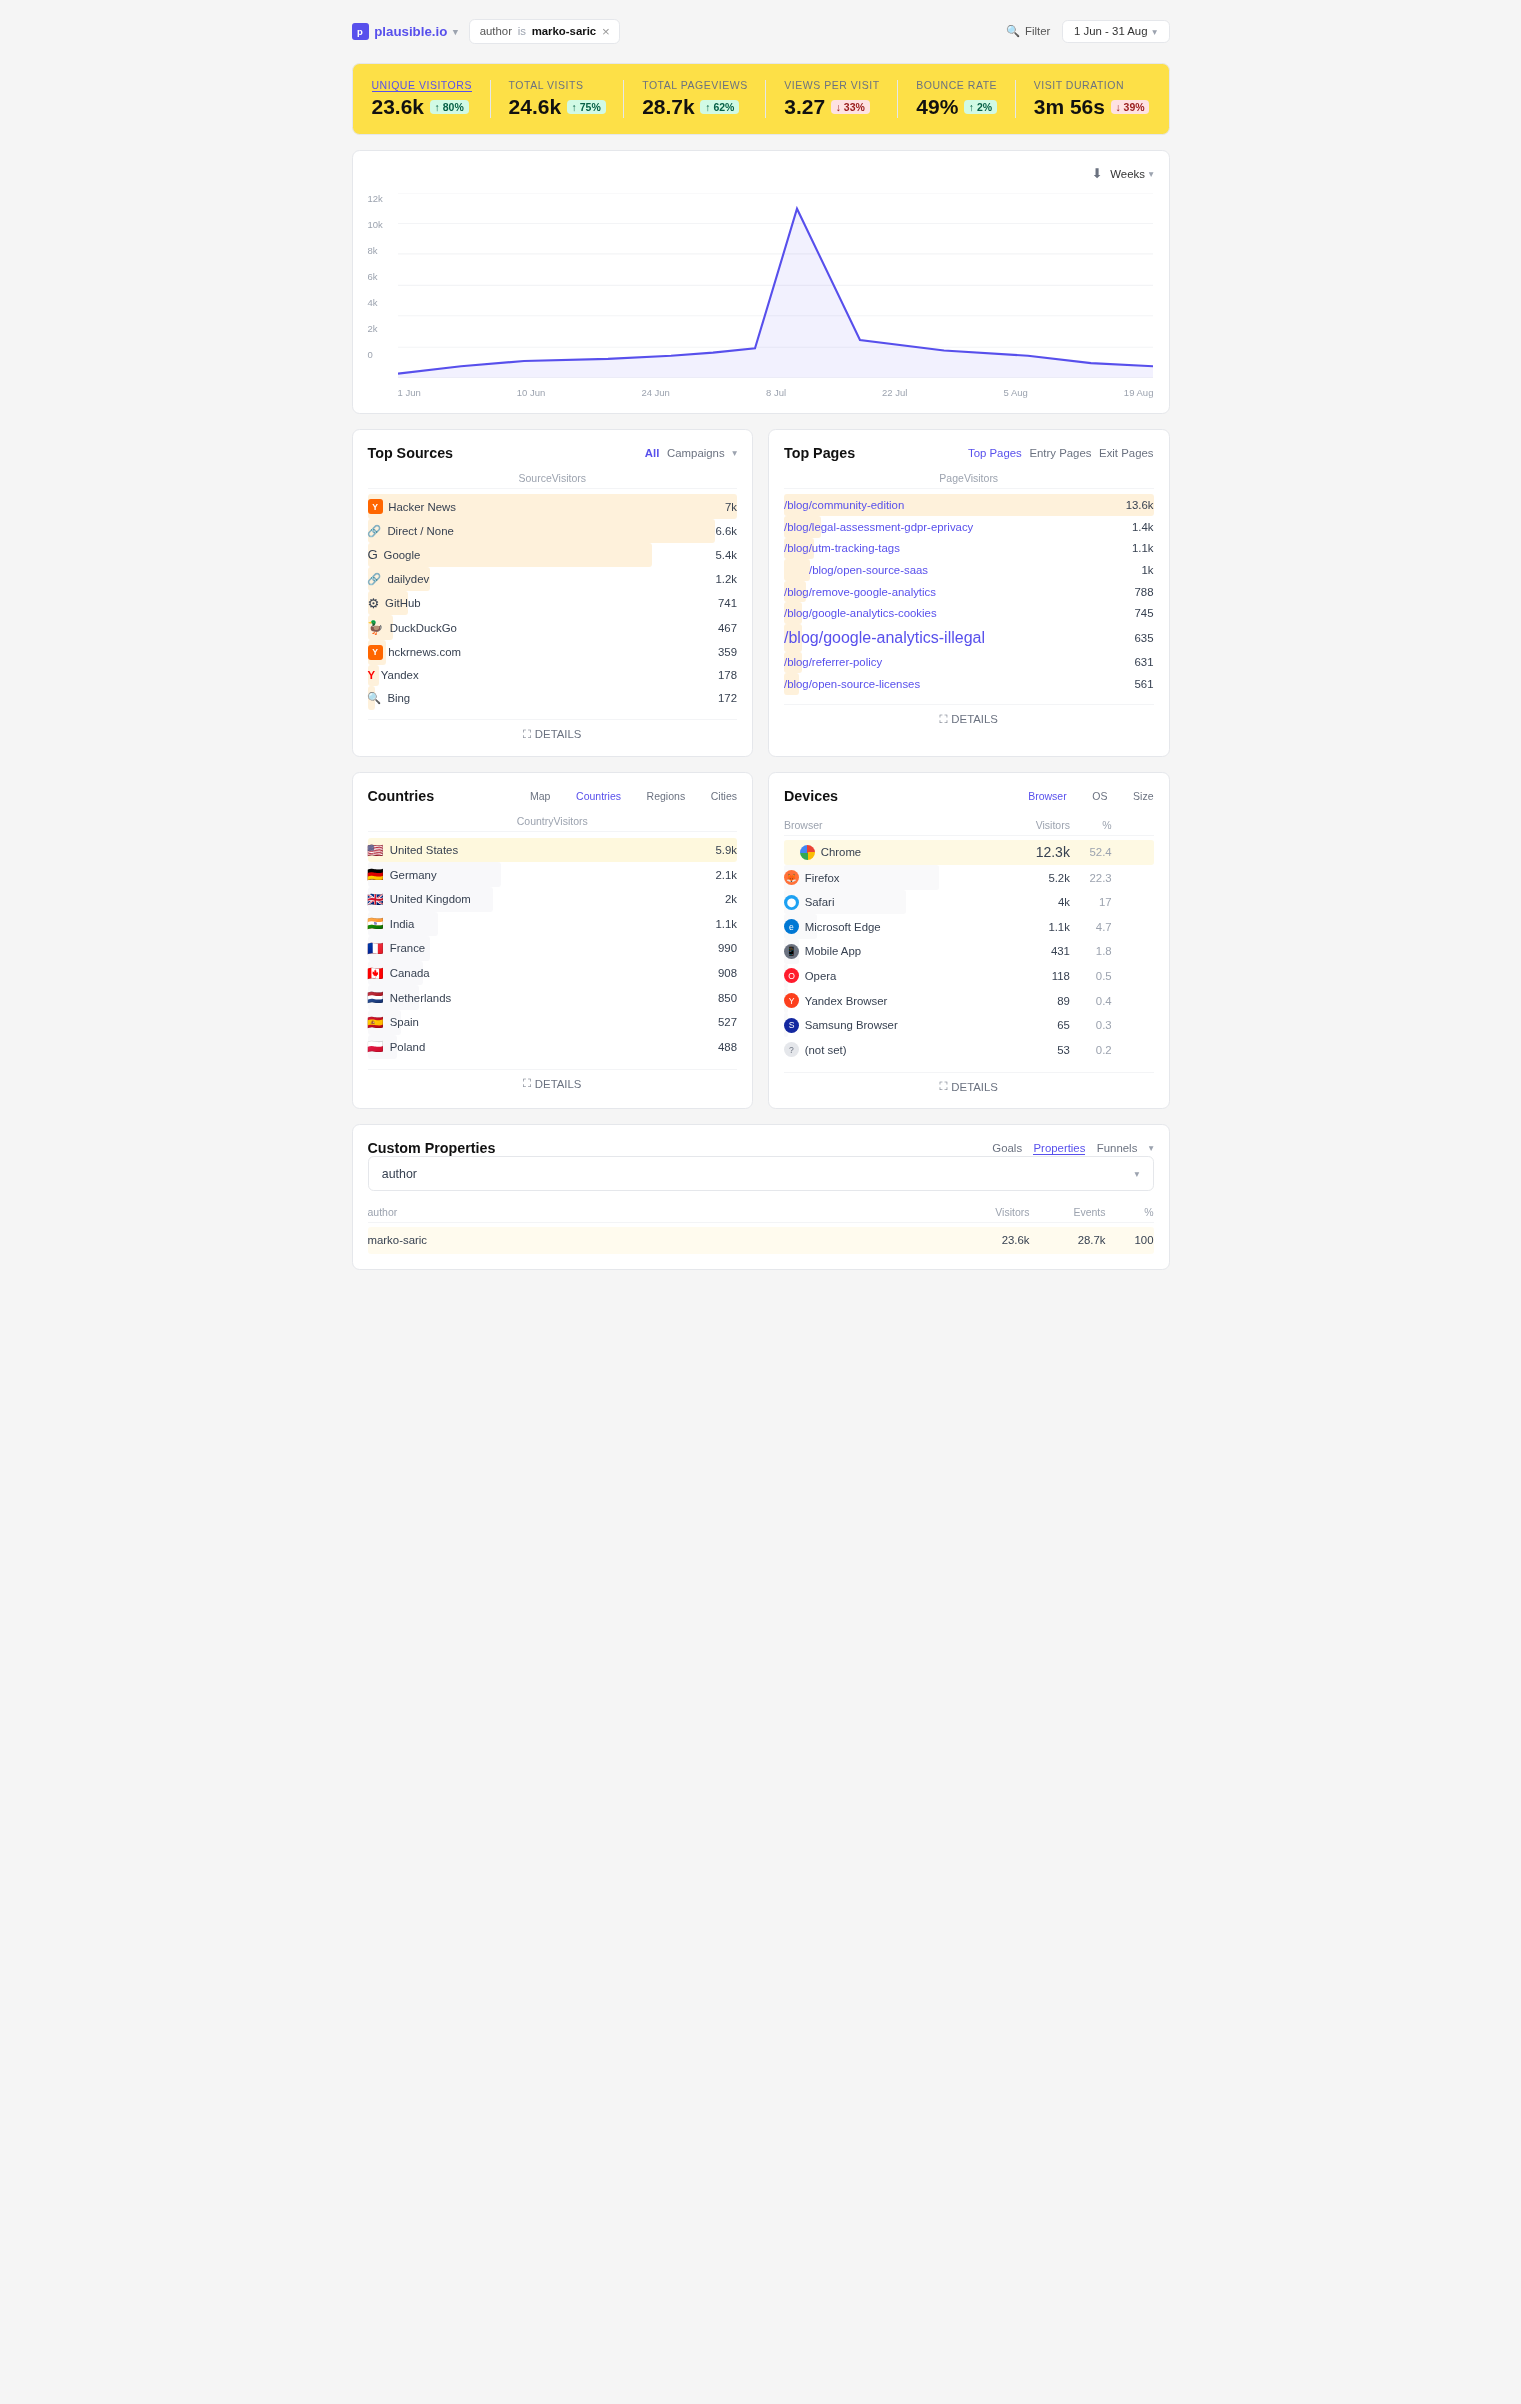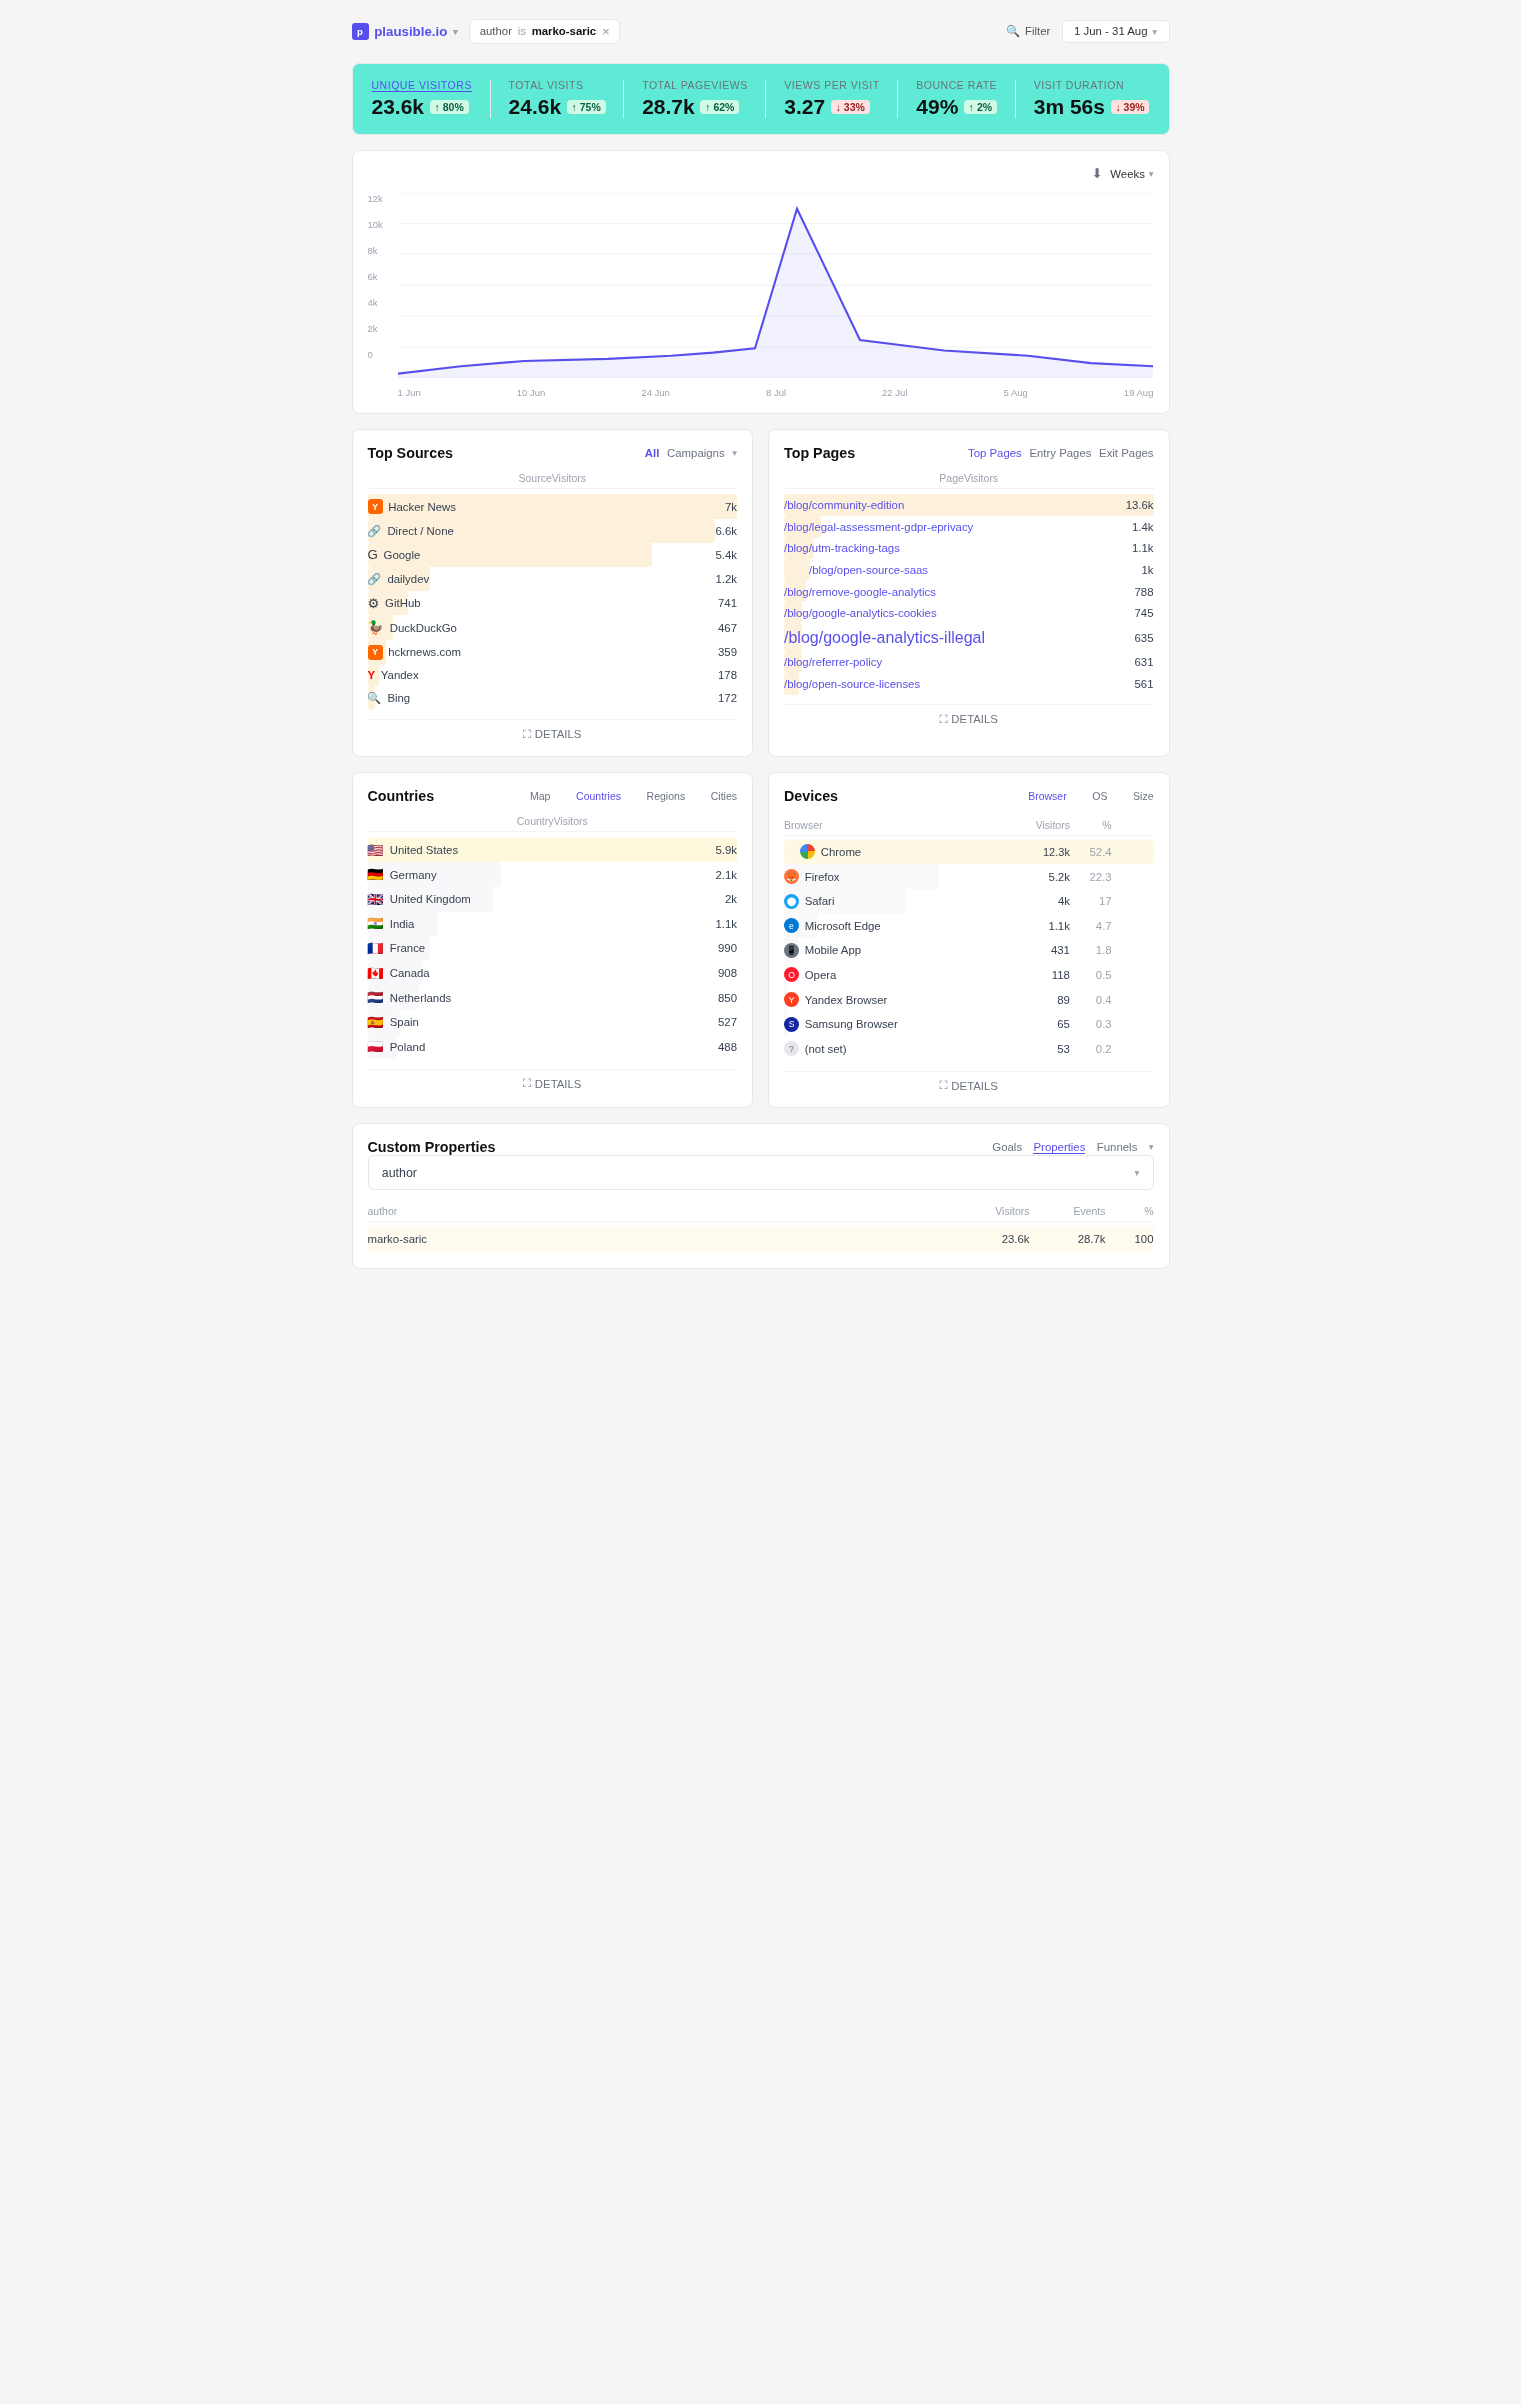--- a/index.html
+++ b/index.html
@@ -12,21 +12,21 @@
     .header-left { display: flex; align-items: center; gap: 11.4px; }
     .logo { display: flex; align-items: center; gap: 5.7px; font-weight: 600; font-size: 13.3px; color: #5850ec; }
     .logo-icon { width: 17px; height: 17px; background: #5850ec; border-radius: 2.9px; display: flex; align-items: center; justify-content: center; color: white; font-size: 9.5px; font-weight: 700; }
     .filter-tag { display: flex; align-items: center; gap: 5.7px; background: white; border: 1px solid #e5e7eb; border-radius: 5.7px; padding: 3.8px 9.5px; font-size: 11.4px; color: #555; }
     .filter-tag .close-x { cursor: pointer; color: #999; font-size: 13.3px; }
     .header-right { display: flex; align-items: center; gap: 11.4px; }
     .filter-btn { display: flex; align-items: center; gap: 4.8px; font-size: 11.4px; color: #555; cursor: pointer; }
     .date-range { display: flex; align-items: center; gap: 4.8px; background: white; border: 1px solid #e5e7eb; border-radius: 5.7px; padding: 4.8px 11.4px; font-size: 11.4px; color: #333; cursor: pointer; }
     
     
-    .stats-bar { background: #5eead4; border: 1px solid #e5e7eb; border-radius: 7.6px; padding: 15px 19px; margin-bottom: 15px; display: flex; align-items: center; justify-content: space-between; }
+    .stats-bar { background: #fde047; border: 1px solid #e5e7eb; border-radius: 7.6px; padding: 15px 19px; margin-bottom: 15px; display: flex; align-items: center; justify-content: space-between; }
     .stat-item { display: flex; flex-direction: column; gap: 3.8px; }
     .stat-label { font-size: 10.5px; color: #6b7280; text-transform: uppercase; letter-spacing: 0.05em; }
     .stat-label.active { color: #5850ec; border-bottom: 1.9px solid #5850ec; }
     .stat-value { font-size: 21px; font-weight: 700; color: #111; display: flex; align-items: center; gap: 5.7px; }
     .stat-badge { font-size: 10.5px; font-weight: 600; padding: 1px 4.8px; border-radius: 3.8px; }
     .badge-up { background: #d1fae5; color: #065f46; }
     .badge-down { background: #fee2e2; color: #991b1b; }
     .stat-divider { width: 1px; height: 38px; background: #e5e7eb; }
     
     
@@ -511,21 +511,21 @@
         <span style="text-align:right;">Visitors</span>
         <span style="text-align:right;">%</span>
       </div>
       <div id="devices-rows">
           <div class="devices-data-row">
     <div class="devices-row-bg" style="width:100%;background:#fef3c7;opacity:0.5;"></div>
     <div style="display:flex;align-items:center;gap:5.7px;z-index:1;position:relative;font-size:11.4px;color:#374151;padding-left:16px;">
       <div style="width:15px;height:15px;border-radius:50%;background:conic-gradient(#ea4335 0deg 90deg,#fbbc04 90deg 180deg,#34a853 180deg 270deg,#4285f4 270deg 360deg);display:inline-block;"></div>
       <span>Chrome</span>
     </div>
-    <div style="z-index:1;position:relative;font-size:11px;color:#374151;text-align:right;">12.3k</div>
+    <div style="z-index:1;position:relative;font-size:14px;color:#374151;text-align:right;">12.3k</div>
     <div style="z-index:1;position:relative;font-size:11.4px;color:#9ca3af;text-align:right;">52.4</div>
   </div>
           <div class="devices-data-row">
     <div class="devices-row-bg" style="width:42%;background:#f3f4f6;opacity:0.5;"></div>
     <div style="display:flex;align-items:center;gap:5.7px;z-index:1;position:relative;font-size:11.4px;color:#374151;">
       <div style="width:15px;height:15px;border-radius:50%;background:#ff7139;display:inline-flex;align-items:center;justify-content:center;color:white;font-size:8.6px;">🦊</div>
       <span>Firefox</span>
     </div>
     <div style="z-index:1;position:relative;font-size:11.4px;color:#374151;text-align:right;">5.2k</div>
     <div style="z-index:1;position:relative;font-size:11.4px;color:#9ca3af;text-align:right;">22.3</div>

